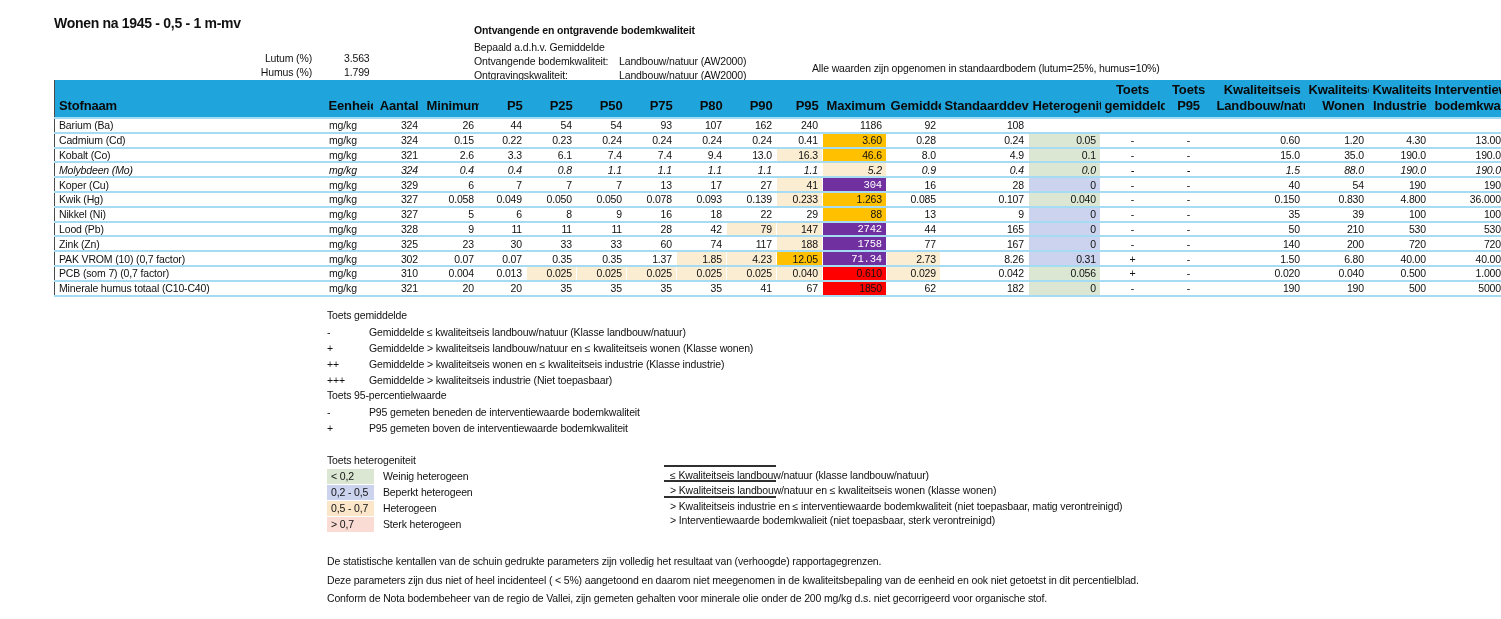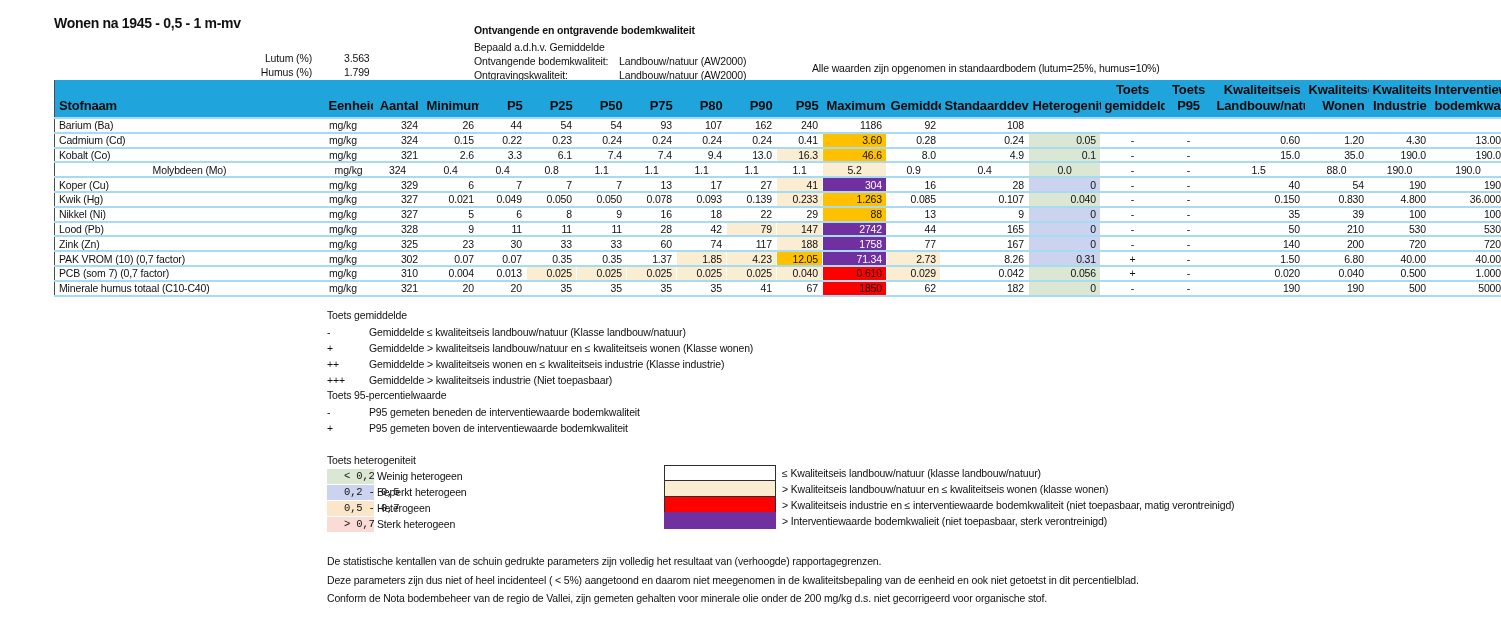--- a/index.html
+++ b/index.html
@@ -26,44 +26,44 @@
               border-bottom:2px solid #222;}
   #main-table th{background:var(--c-header);font-weight:bold;font-size:13px;color:#0a0a0a;
               vertical-align:bottom;padding:2px 4px 3px 4px;white-space:pre-line;height:30px;
               line-height:16px;border-bottom:2px solid var(--c-rowline);overflow:hidden;}
   #main-table td{height:12.8px;line-height:12px;font-size:10.5px;padding:0 4px;
               border-bottom:2px solid var(--c-rowline);border-right:1px solid #fff;
               overflow:hidden;white-space:nowrap;}
   #main-table td,#main-table th{text-align:right;}
   #main-table .col1,#main-table .col2{text-align:left;}
   #main-table .col16,#main-table .col17{text-align:center;}
-  #main-table tr.italic td{text-align:center;}
+  #main-table tr.italic td{font-style:italic;}
   .bg-orange{background:var(--c-orange);}
   .bg-cream{background:var(--c-cream);}
   .bg-red{background:var(--c-red);}
-  .bg-purple{background:var(--c-purple);color:#fff;}
+  .bg-purple{background:var(--c-purple);color:#fff;font-family:Liberation Mono, monospace;}
   .bg-green{background:var(--c-green);}
   .bg-lav{background:var(--c-lav);}
 
   
   .legend-title{margin-bottom:3px;}
   .toets-gem{left:283px;top:309px;}
   .toets-p95{left:283px;top:389px;}
   .toets-row{display:flex;height:16px;line-height:16px;}
   .toets-sym{width:42px;}
   .het-block{left:283px;top:454px;}
   .het-row{display:flex;height:16px;line-height:15px;}
-  .het-range{width:47px;padding-left:17px;box-sizing:border-box;height:15px;margin-bottom:1px;font-family:Liberation Mono, monospace;}
-  .het-label{padding-left:3px;}
+  .het-range{width:47px;padding-left:4px;box-sizing:border-box;height:15px;margin-bottom:1px;}
+  .het-label{padding-left:9px;}
   .sw-green{background:var(--c-green);}
   .sw-lav{background:var(--c-lav);}
   .sw-peach{background:var(--c-peach);}
   .sw-pink{background:var(--c-pink);}
   .kleur-block{left:620px;top:465px;}
-  .kleur-row{display:flex;height:16px;line-height:16px;align-items:stretch;}
+  .kleur-row{display:flex;height:16px;line-height:16px;align-items:stretch;flex-direction:column;}
   .kleur-swatch{width:112px;box-sizing:border-box;border:1px solid #2f2f2f;margin-top:-1px;}
   .kleur-row:first-child .kleur-swatch{margin-top:0;}
   .kleur-label{padding-left:6px;}
   .sw-white{background:#ffffff;}
   .sw-cream{background:var(--c-cream);}
   .sw-orange{background:var(--c-orange);}
   .sw-red{background:var(--c-red);}
   .sw-purple{background:var(--c-purple);border:none;}
   .footnotes{left:283px;top:552px;line-height:18.5px;}
 </style>
@@ -254,21 +254,21 @@
           <td class="col17">-</td>
           <td class="col18">40</td>
           <td class="col19">54</td>
           <td class="col20">190</td>
           <td class="col21">190</td>
         </tr>
         <tr>
           <td class="col1">Kwik (Hg)</td>
           <td class="col2">mg/kg</td>
           <td class="col3">327</td>
-          <td class="col4">0.021</td>
+          <td class="col4">0.058</td>
           <td class="col5">0.049</td>
           <td class="col6">0.050</td>
           <td class="col7">0.050</td>
           <td class="col8">0.078</td>
           <td class="col9">0.093</td>
           <td class="col10">0.139</td>
           <td class="col11 bg-cream">0.233</td>
           <td class="col12 bg-orange">1.263</td>
           <td class="col13">0.085</td>
           <td class="col14">0.107</td>

